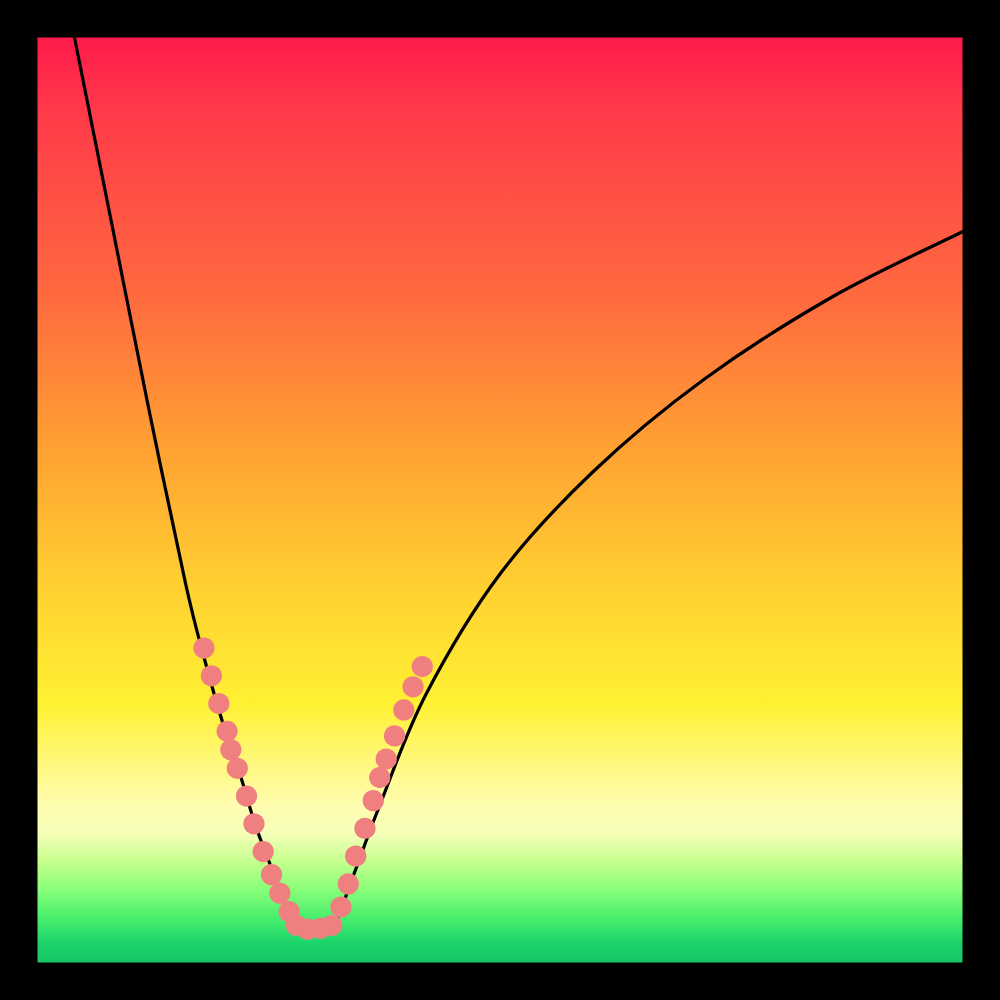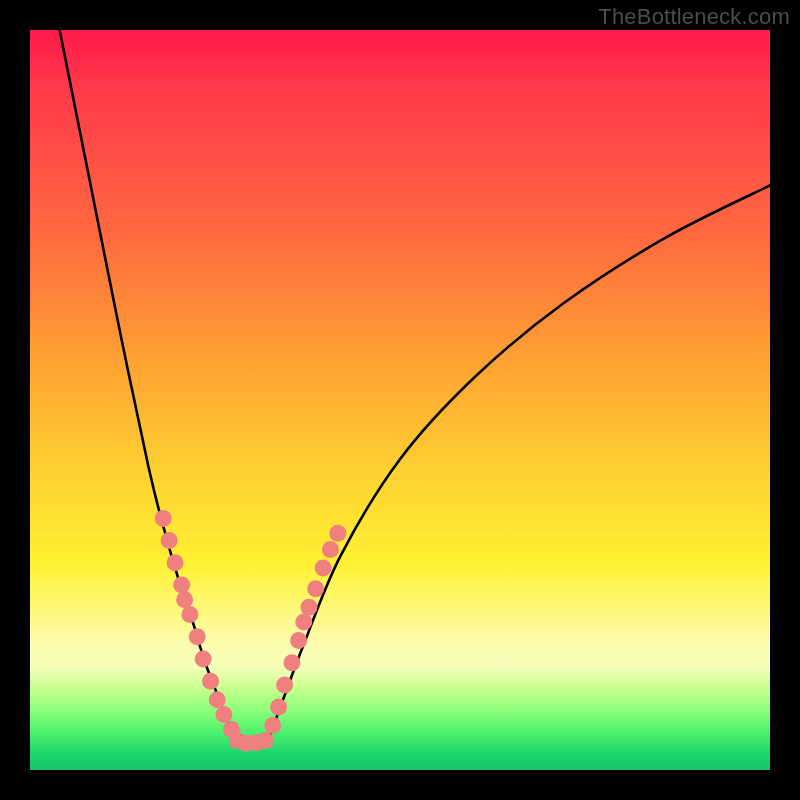--- a/index.html
+++ b/index.html
@@ -59,21 +59,20 @@
     top: 0;
     width: 740px;
     height: 740px;
     overflow: visible;
   }
 </style>
 </head>
 <body>
 
 <div class="frame">
-  <div class="attribution">TheBottleneck.com</div>
   <div class="plot-area">
     <svg class="curves" viewBox="0 0 740 740">
       <g id="curve-group">
           <path d="M 29.6 0 C 34.53333333333333 24.666666666666668, 49.333333333333336 98.66666666666666, 59.2 148 C 69.06666666666666 197.33333333333334, 78.93333333333334 247.9, 88.8 296 C 98.66666666666666 344.1, 111 403.3, 118.4 436.6 C 125.80000000000001 469.90000000000003, 128.26666666666665 477.29999999999995, 133.2 495.79999999999995 C 138.13333333333333 514.3, 143.06666666666666 531.5666666666667, 148 547.6 C 152.93333333333334 563.6333333333333, 158.48333333333335 578.4333333333334, 162.8 592 C 167.11666666666667 605.5666666666666, 170.2 617.9, 173.89999999999998 629 C 177.59999999999997 640.1, 181.29999999999998 648.7333333333333, 185 658.6 C 188.70000000000002 668.4666666666667, 192.40000000000003 679.5666666666667, 196.10000000000002 688.2 C 199.8 696.8333333333334, 202.88333333333335 706.0833333333333, 207.20000000000002 710.4 C 211.51666666666668 714.7166666666667, 217.06666666666666 714.1, 222 714.1 C 226.93333333333334 714.1, 231.86666666666667 717.1833333333333, 236.8 710.4 C 241.73333333333335 703.6166666666667, 245.43333333333337 689.4333333333333, 251.60000000000002 673.4 C 257.7666666666667 657.3666666666667, 263.93333333333334 638.8666666666667, 273.8 614.2 C 283.6666666666667 589.5333333333334, 294.76666666666665 556.2333333333333, 310.8 525.4 C 326.83333333333337 494.5666666666666, 347.8 458.8, 370 429.2 C 392.2 399.59999999999997, 416.8666666666667 373.69999999999993, 444 347.79999999999995 C 471.1333333333333 321.9, 500.7333333333333 297.23333333333335, 532.8 273.8 C 564.8666666666666 250.3666666666667, 601.8666666666667 226.9333333333334, 636.4 207.20000000000005 C 670.9333333333333 187.4666666666667, 722.7333333333333 164.03333333333333, 740 155.39999999999998" fill="none" stroke="#000000" stroke-width="2.6" stroke-linecap="round" stroke-linejoin="round"></path>
         </g>
       <g id="dots-group">
           <circle cx="133.2" cy="488.4" r="8.5" fill="#f08080" stroke="#cc5b5b" stroke-width="0"></circle>
           <circle cx="139.12" cy="510.6" r="8.5" fill="#f08080" stroke="#cc5b5b" stroke-width="0"></circle>
           <circle cx="145.04" cy="532.8" r="8.5" fill="#f08080" stroke="#cc5b5b" stroke-width="0"></circle>
           <circle cx="151.7" cy="555" r="8.5" fill="#f08080" stroke="#cc5b5b" stroke-width="0"></circle>

